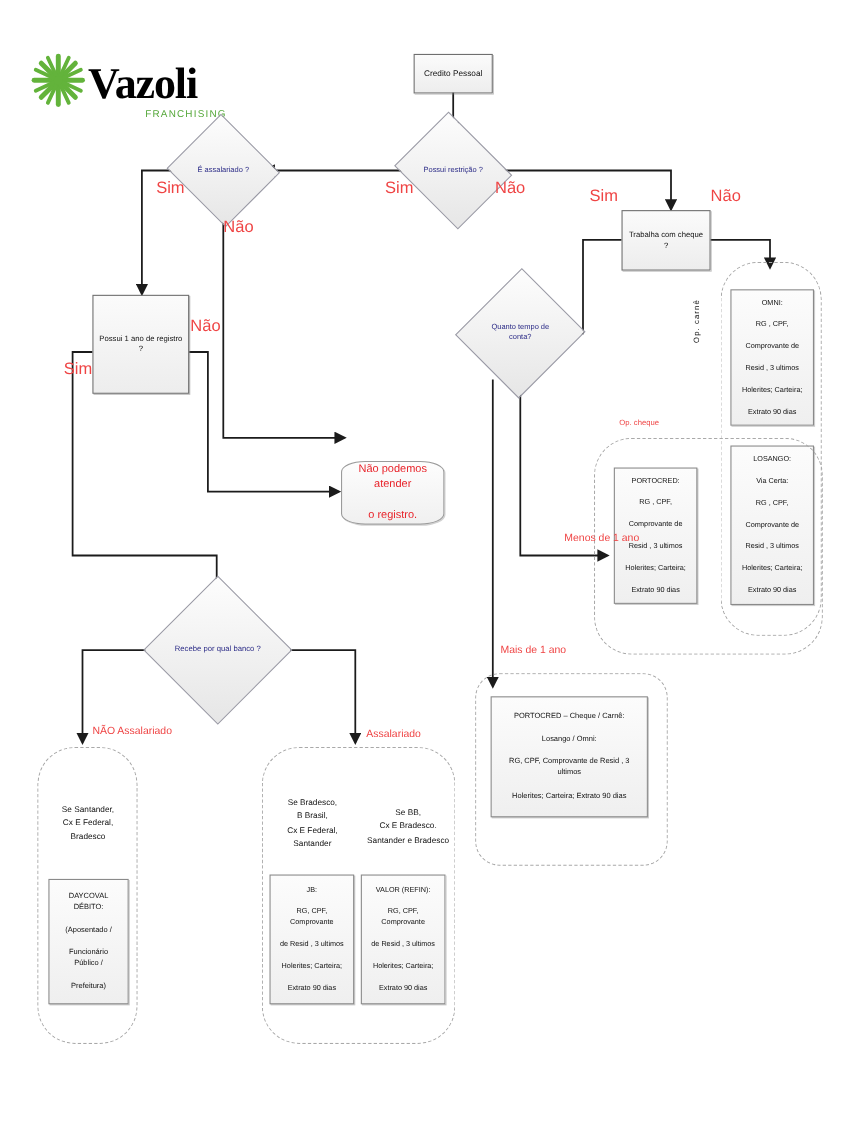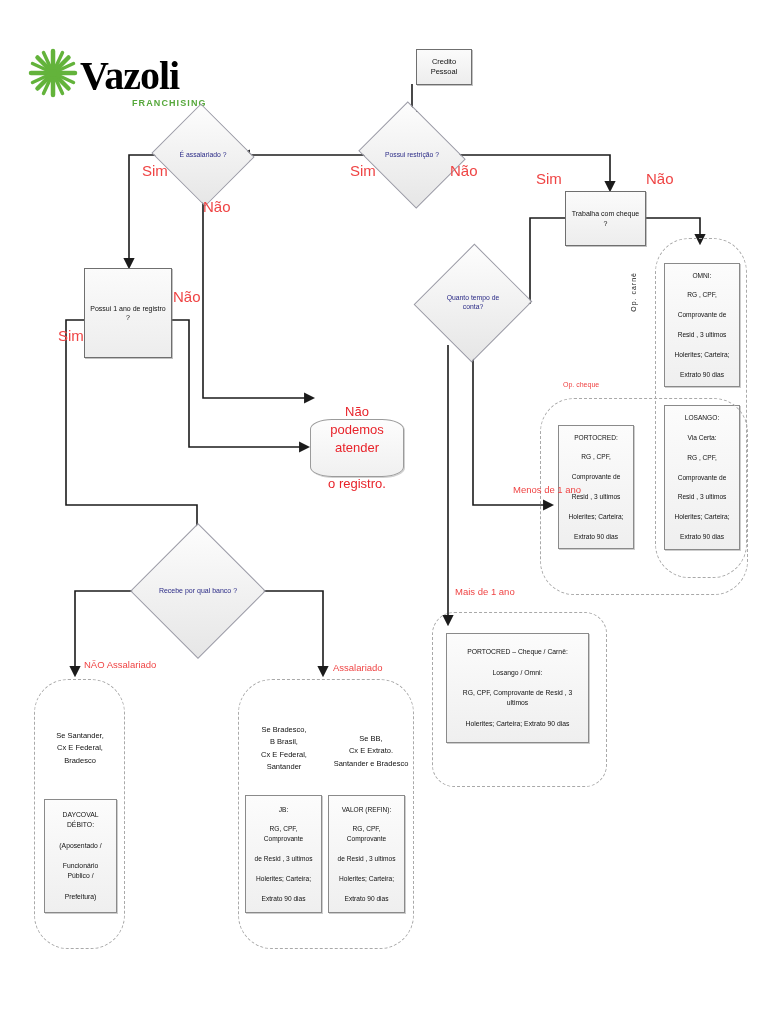--- a/index.html
+++ b/index.html
@@ -16,21 +16,21 @@
   
   .logo{position:absolute;left:28px;top:46px;width:150px;height:80px;}
   .logo-word{
     position:absolute;left:52px;top:6px;
     font-family:"Liberation Serif", serif;
     font-weight:bold;font-size:40px;color:#000000;letter-spacing:-1px;
   }
   .logo-sub{
     position:absolute;left:86px;top:52px;
     font-family:"Liberation Sans", sans-serif;
-    font-weight:bold;font-size:9px;color:#56a83b;letter-spacing:1.1px;padding-left:18px;
+    font-weight:normal;font-size:9px;color:#56a83b;letter-spacing:1.1px;padding-left:18px;
   }
   .logo-star{position:absolute;left:0px;top:2px;width:50px;height:50px;}
 
   
   .node{position:absolute;box-sizing:border-box;}
 
   .rect-node{
     background:linear-gradient(180deg,#fbfbfb 0%,#ededed 100%);
     border:1px solid #6f6f6f;
     box-shadow:1px 1px 0 rgba(120,120,120,.45);
@@ -154,21 +154,21 @@
       <path d="M 473 345 L 473 505 L 552 505" marker-end="url(#arrow)"></path>
 
       <path d="M 448 345 L 448 624" marker-end="url(#arrow)"></path>
 
       <path d="M 150 591 L 75 591 L 75 675" marker-end="url(#arrow)"></path>
 
       <path d="M 245 591 L 323 591 L 323 675" marker-end="url(#arrow)"></path>
     </g>
   </svg>
 
-  <div class="node rect-node" style="left:376px;top:49px;width:56px;height:36px;font-size:7.5px;margin-left:40px;">
+  <div class="node rect-node" style="left:376px;top:49px;width:72px;height:36px;font-size:7.5px;">
     <span>Credito Pessoal</span>
   </div>
 
   <div class="diamond" style="left:371px;top:120px;width:82px;height:70px;">
     <div class="dshape"></div>
     <div class="dlabel" style="font-size:6.8px;">
       <span>Possui restrição ?</span>
     </div>
   </div>
 
@@ -176,21 +176,21 @@
     <div class="dshape"></div>
     <div class="dlabel" style="font-size:6.8px;">
       <span>É assalariado ?</span>
     </div>
   </div>
 
   <div class="node rect-node" style="left:84px;top:268px;width:88px;height:90px;font-size:7px;">
     <span>Possui 1 ano de registro ?</span>
   </div>
 
-  <div class="term-node" style="position:absolute;left:310px;top:419px;width:92px;height:56px;font-size:13px;">
+  <div class="term-node" style="position:absolute;left:310px;top:419px;width:92px;height:56px;font-size:10px;">
     <span>
       <span>Não podemos atender</span><br>
       <span>o registro.</span>
     </span>
   </div>
 
   <div class="node rect-node" style="left:565px;top:191px;width:81px;height:55px;font-size:7px;">
     <span>Trabalha com cheque ?</span>
   </div>
 
@@ -280,21 +280,21 @@
 
   <div class="txt-block" style="left:243px;top:724px;width:82px;font-size:7.5px;">
     <span>Se Bradesco,</span><br>
     <span>B Brasil,</span><br>
     <span>Cx E Federal,</span><br>
     <span>Santander</span>
   </div>
 
   <div class="txt-block" style="left:328px;top:733px;width:86px;font-size:7.5px;">
     <span>Se BB,</span><br>
-    <span>Cx E Extrato.</span><br>
+    <span>Cx E Bradesco.</span><br>
     <span>Santander e Bradesco</span>
   </div>
 
   <div class="node doc-node" style="left:245px;top:795px;width:77px;height:118px;font-size:6.6px;">
     <span>
       <span>JB:</span><br>
       <span>RG, CPF, Comprovante</span><br>
       <span>de Resid , 3 ultimos</span><br>
       <span>Holerites; Carteira;</span><br>
       <span>Extrato 90 dias</span>

